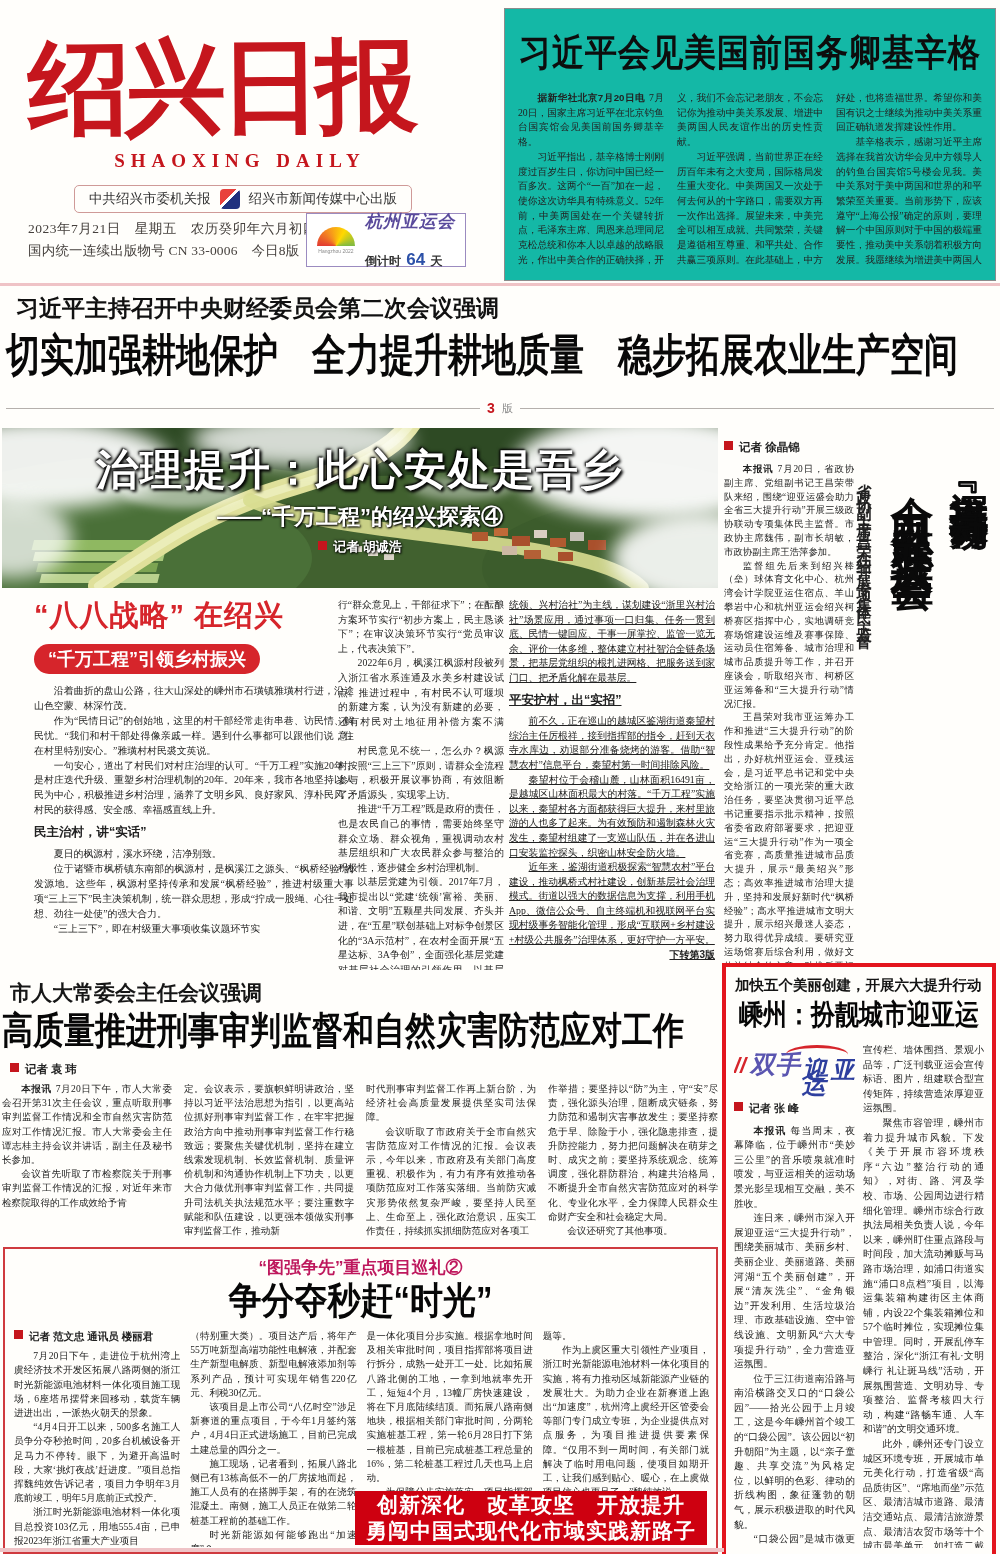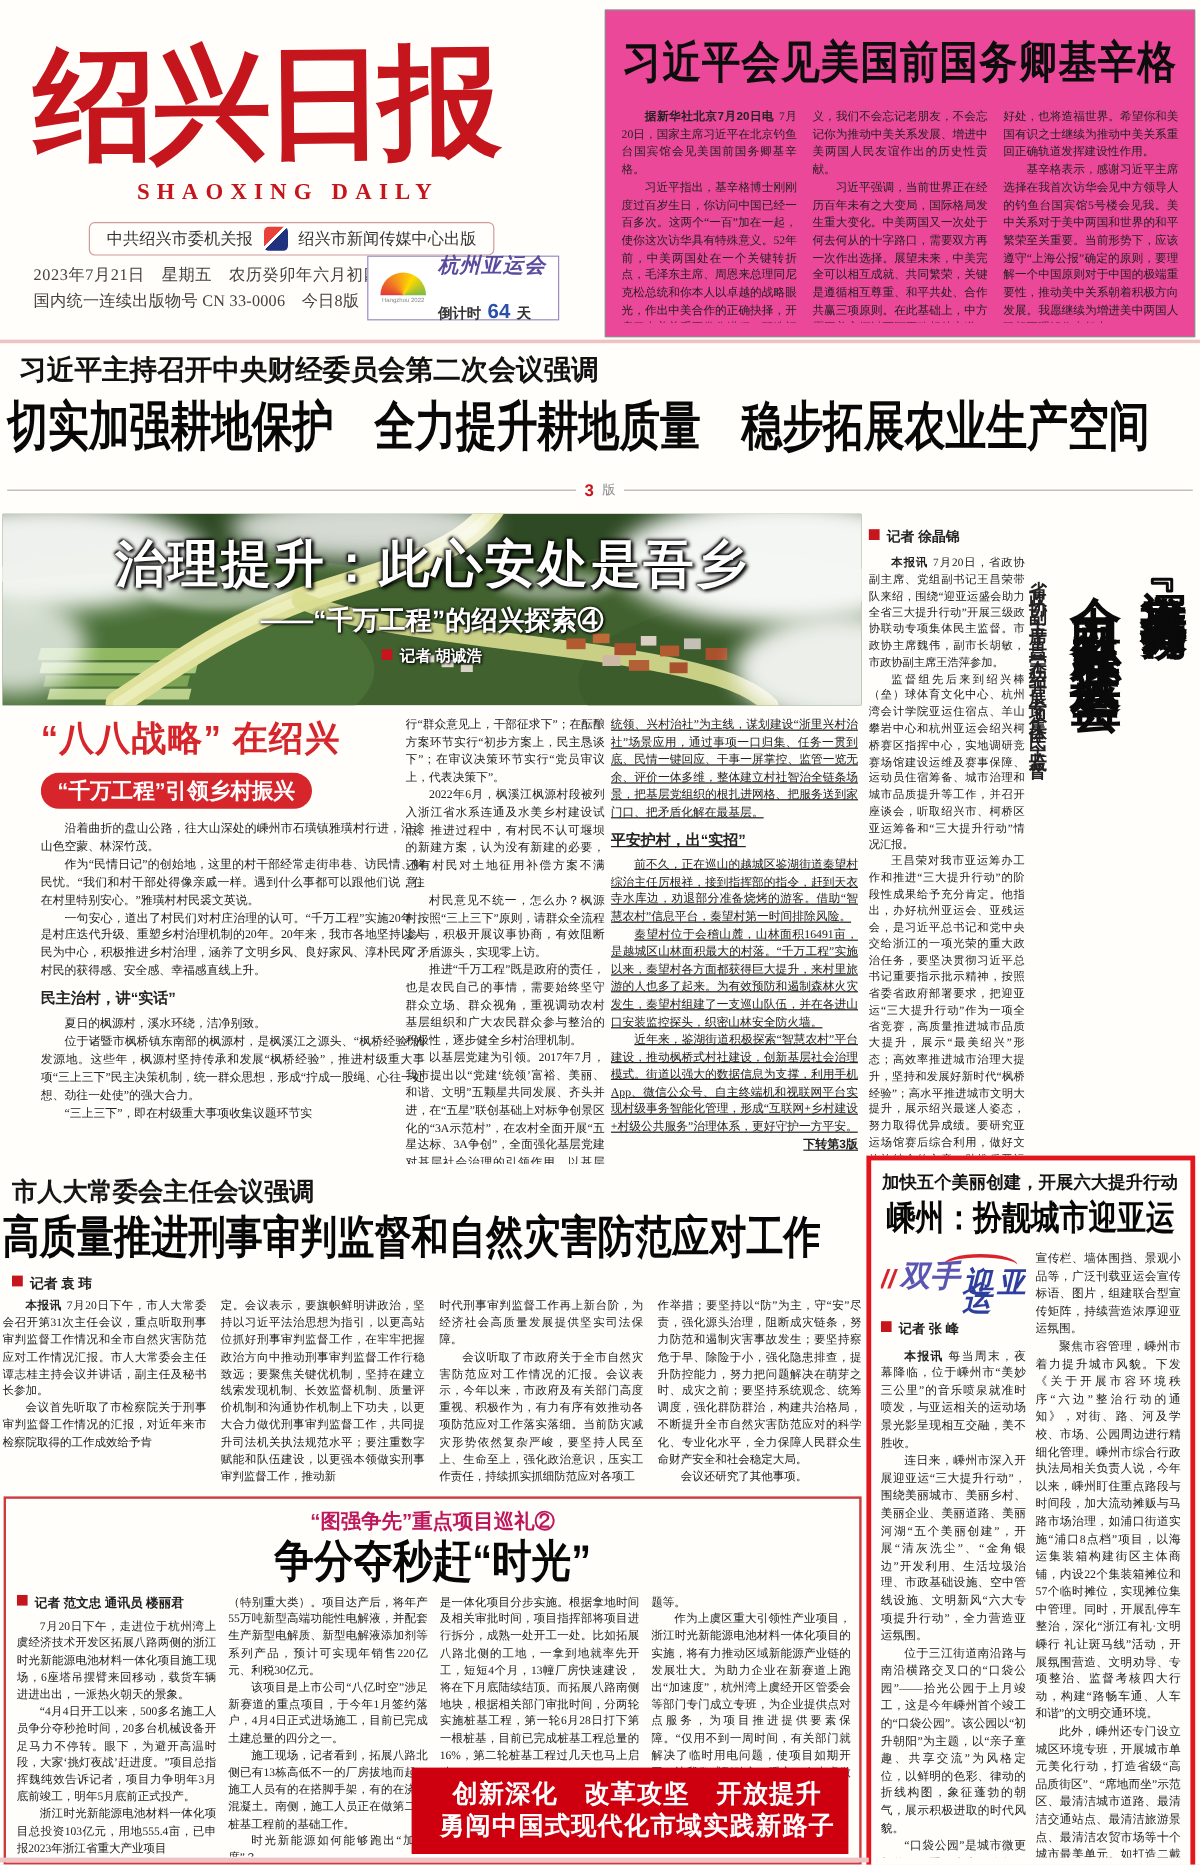--- a/index.html
+++ b/index.html
@@ -24,21 +24,21 @@
   .fan-wrap{width:44px;text-align:center;}
   .fan{width:38px;height:19px;margin:0 auto;border-radius:19px 19px 0 0;
         background:conic-gradient(from -90deg at 50% 100%,#e23a32,#f58c20,#ffd900,#7cb944,#27a8b5,#3956c0,#8a55c0);}
   .fan-cap{font-size:5px;color:#8a8a8a;font-family:"Liberation Sans",sans-serif;margin-top:2px;}
   .cd-title{font-family:"Liberation Sans",sans-serif;font-weight:900;font-size:17px;color:#5a4b9c;letter-spacing:1px;font-style:italic;}
   .cd-line{font-family:"Liberation Sans",sans-serif;font-size:12px;font-weight:bold;color:#333;margin-top:17px;}
   .cd-days{color:#2b50a8;font-size:17px;margin:0 2px;}
 
   
   .xi-box{left:504px;top:8px;width:492px;height:273px;border:1px solid #8c8c8c;box-sizing:border-box;
-        padding:8px 13px;background:#ec4899;}
+        padding:8px 13px;background:#14b8a6;}
   .xi-head{font-family:"Liberation Sans",sans-serif;font-weight:900;font-size:32px;color:#0d0d0d;
         text-align:center;margin:14px 0 16px;transform:scaleY(1.15);letter-spacing:1px;}
   .xi-cols{display:flex;gap:13px;}
   .xi-col{flex:1;height:178px;overflow:hidden;font-size:9.7px;line-height:14.7px;text-align:justify;}
 
   
   .rule-top{left:0;top:283px;width:1000px;height:3px;background:#efc3c6;}
   .rule-bottom{left:0;top:1548px;width:724px;height:4px;background:#efc3c6;}
 
   
@@ -94,22 +94,22 @@
   
   .sg-box{left:3px;top:1247px;width:715px;height:307px;border:2px solid #cf3a3f;box-sizing:border-box;background:#fffefb;}
   .sg-kicker{position:absolute;left:0;top:7px;width:100%;text-align:center;
         font-family:"Liberation Sans",sans-serif;font-size:17px;font-weight:600;color:#be185d;}
   .sg-head{position:absolute;left:0;top:30px;width:100%;text-align:center;
         font-family:"Liberation Sans",sans-serif;font-size:33px;font-weight:900;color:#070707;
         transform:scaleY(1.12);}
   .sg-cols{position:absolute;left:9px;top:80px;width:695px;height:218px;display:flex;gap:10px;}
   .sg-col{flex:1;overflow:hidden;font-size:9.6px;line-height:14.2px;text-align:justify;}
   .sg-byline{font-family:"Liberation Sans",sans-serif;font-size:10.5px;font-weight:bold;margin-bottom:6px;}
-  .sg-banner{position:absolute;right:9px;bottom:7px;width:352px;height:72px;background:#ce0010;
-        display:flex;flex-direction:column;align-items:center;justify-content:center;padding-left:12px;}
+  .sg-banner{position:absolute;right:9px;bottom:7px;width:352px;height:54px;background:#ce0010;
+        display:flex;flex-direction:column;align-items:center;justify-content:center;}
   .sg-banner div{color:#fff;font-family:"Liberation Sans",sans-serif;font-weight:900;font-size:21px;
         line-height:26px;letter-spacing:1px;}
 
   
   .sz-box{left:722px;top:963px;width:274px;height:600px;border:4px solid #e3151d;box-sizing:border-box;
         background:#fffefb;}
   .sz-kicker{position:absolute;left:9px;top:9px;width:248px;font-family:"Liberation Sans",sans-serif;
         font-size:14.5px;font-weight:600;color:#141414;}
   .sz-head{position:absolute;left:0;top:32px;width:100%;text-align:center;
         font-family:"Liberation Sans",sans-serif;font-size:24px;font-weight:900;color:#060606;

